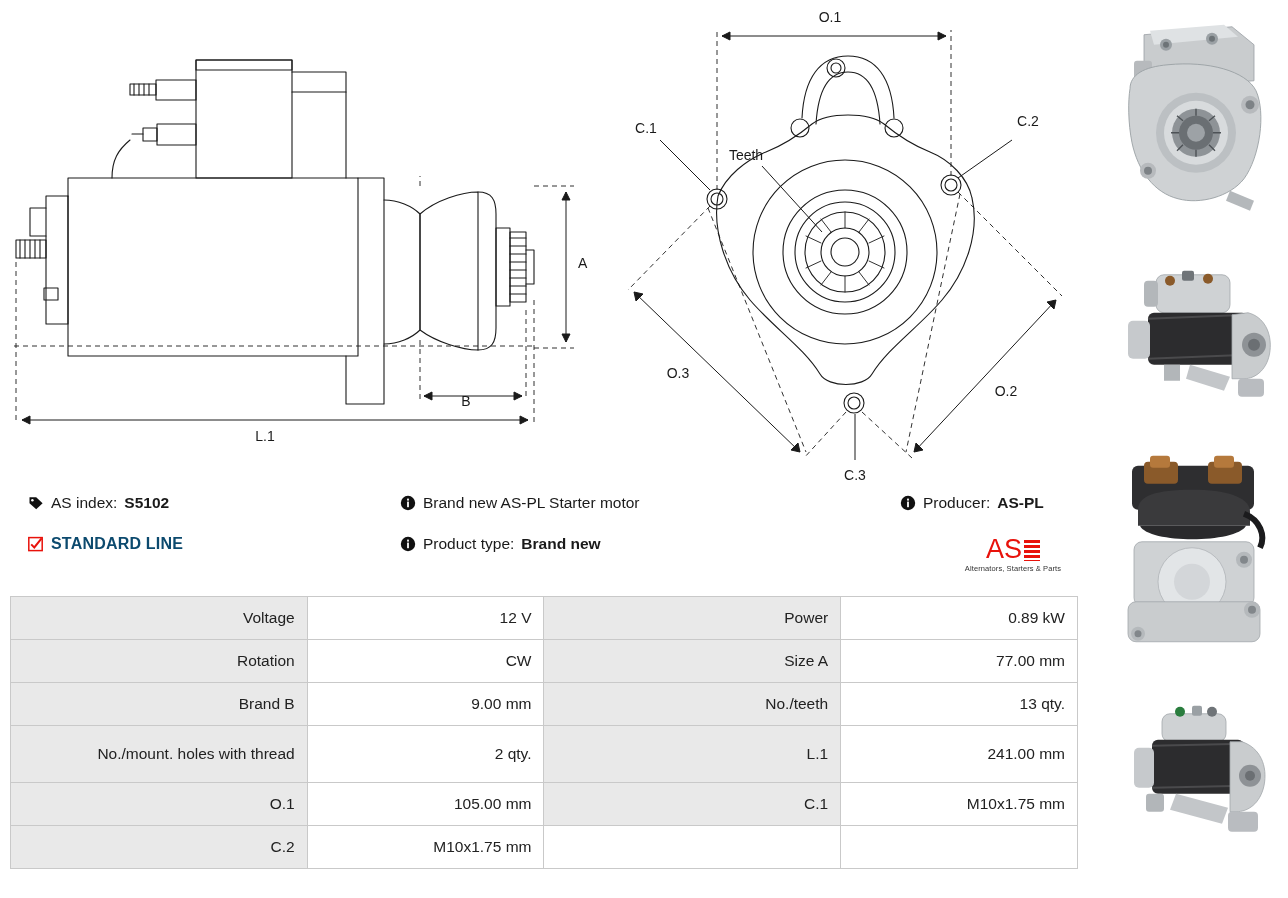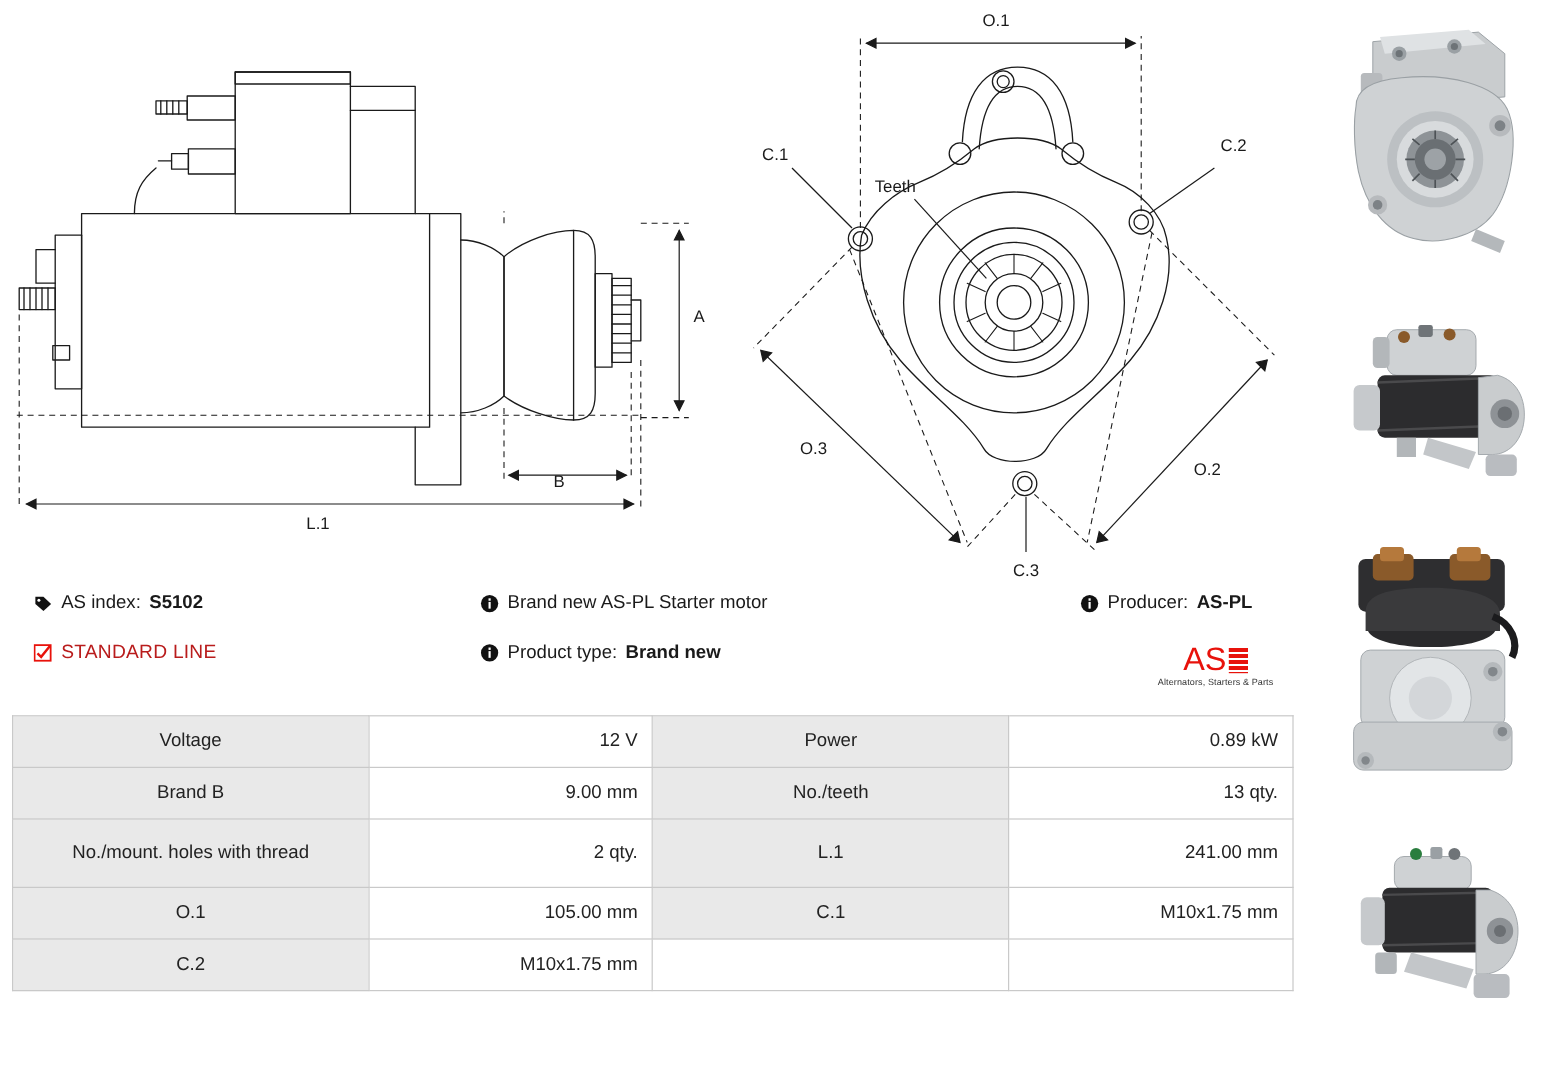--- a/index.html
+++ b/index.html
@@ -74,22 +74,22 @@
   .ico {
     display: inline-block;
     width: 16px;
     height: 16px;
     flex: 0 0 16px;
     position: relative;
   }
   .ico svg { display: block; }
   .bold { font-weight: bold; }
   .std-line {
-    color: #b91c1c;
-    font-weight: normal;
+    color: #0c4a6e;
+    font-weight: bold;
     font-size: 16px;
     letter-spacing: .2px;
   }
   .col1 { left: 28px; top: 0; }
   .col2 { left: 400px; top: 0; }
   .col3 { left: 900px; top: 0; }
 
   
   .aspl-logo {
     position: absolute;
@@ -133,21 +133,21 @@
     font-size: 15.5px;
   }
   .spec-table td {
     border: 1px solid #c9c9c9;
     height: 38px;
     padding: 2px 12px;
     vertical-align: middle;
   }
   .spec-table td.label {
     background: #e9e9e9;
-    text-align: center;
+    text-align: right;
     width: 272px;
     color: #222;
   }
   .spec-table td.value {
     background: #ffffff;
     text-align: right;
     width: 212px;
     color: #222;
   }
   .spec-table td.empty {
@@ -373,20 +373,26 @@
     <div class="aspl-sub">Alternators, Starters &amp; Parts</div>
   </div>
 
   <table class="spec-table">
     <tbody>
       <tr>
         <td class="label">Voltage</td>
         <td class="value">12 V</td>
         <td class="label">Power</td>
         <td class="value">0.89 kW</td>
+      </tr>
+      <tr>
+        <td class="label">Rotation</td>
+        <td class="value">CW</td>
+        <td class="label">Size A</td>
+        <td class="value">77.00 mm</td>
       </tr>
       <tr>
         <td class="label">Brand B</td>
         <td class="value">9.00 mm</td>
         <td class="label">No./teeth</td>
         <td class="value">13 qty.</td>
       </tr>
       <tr class="tall">
         <td class="label">No./mount. holes with thread</td>
         <td class="value">2 qty.</td>

